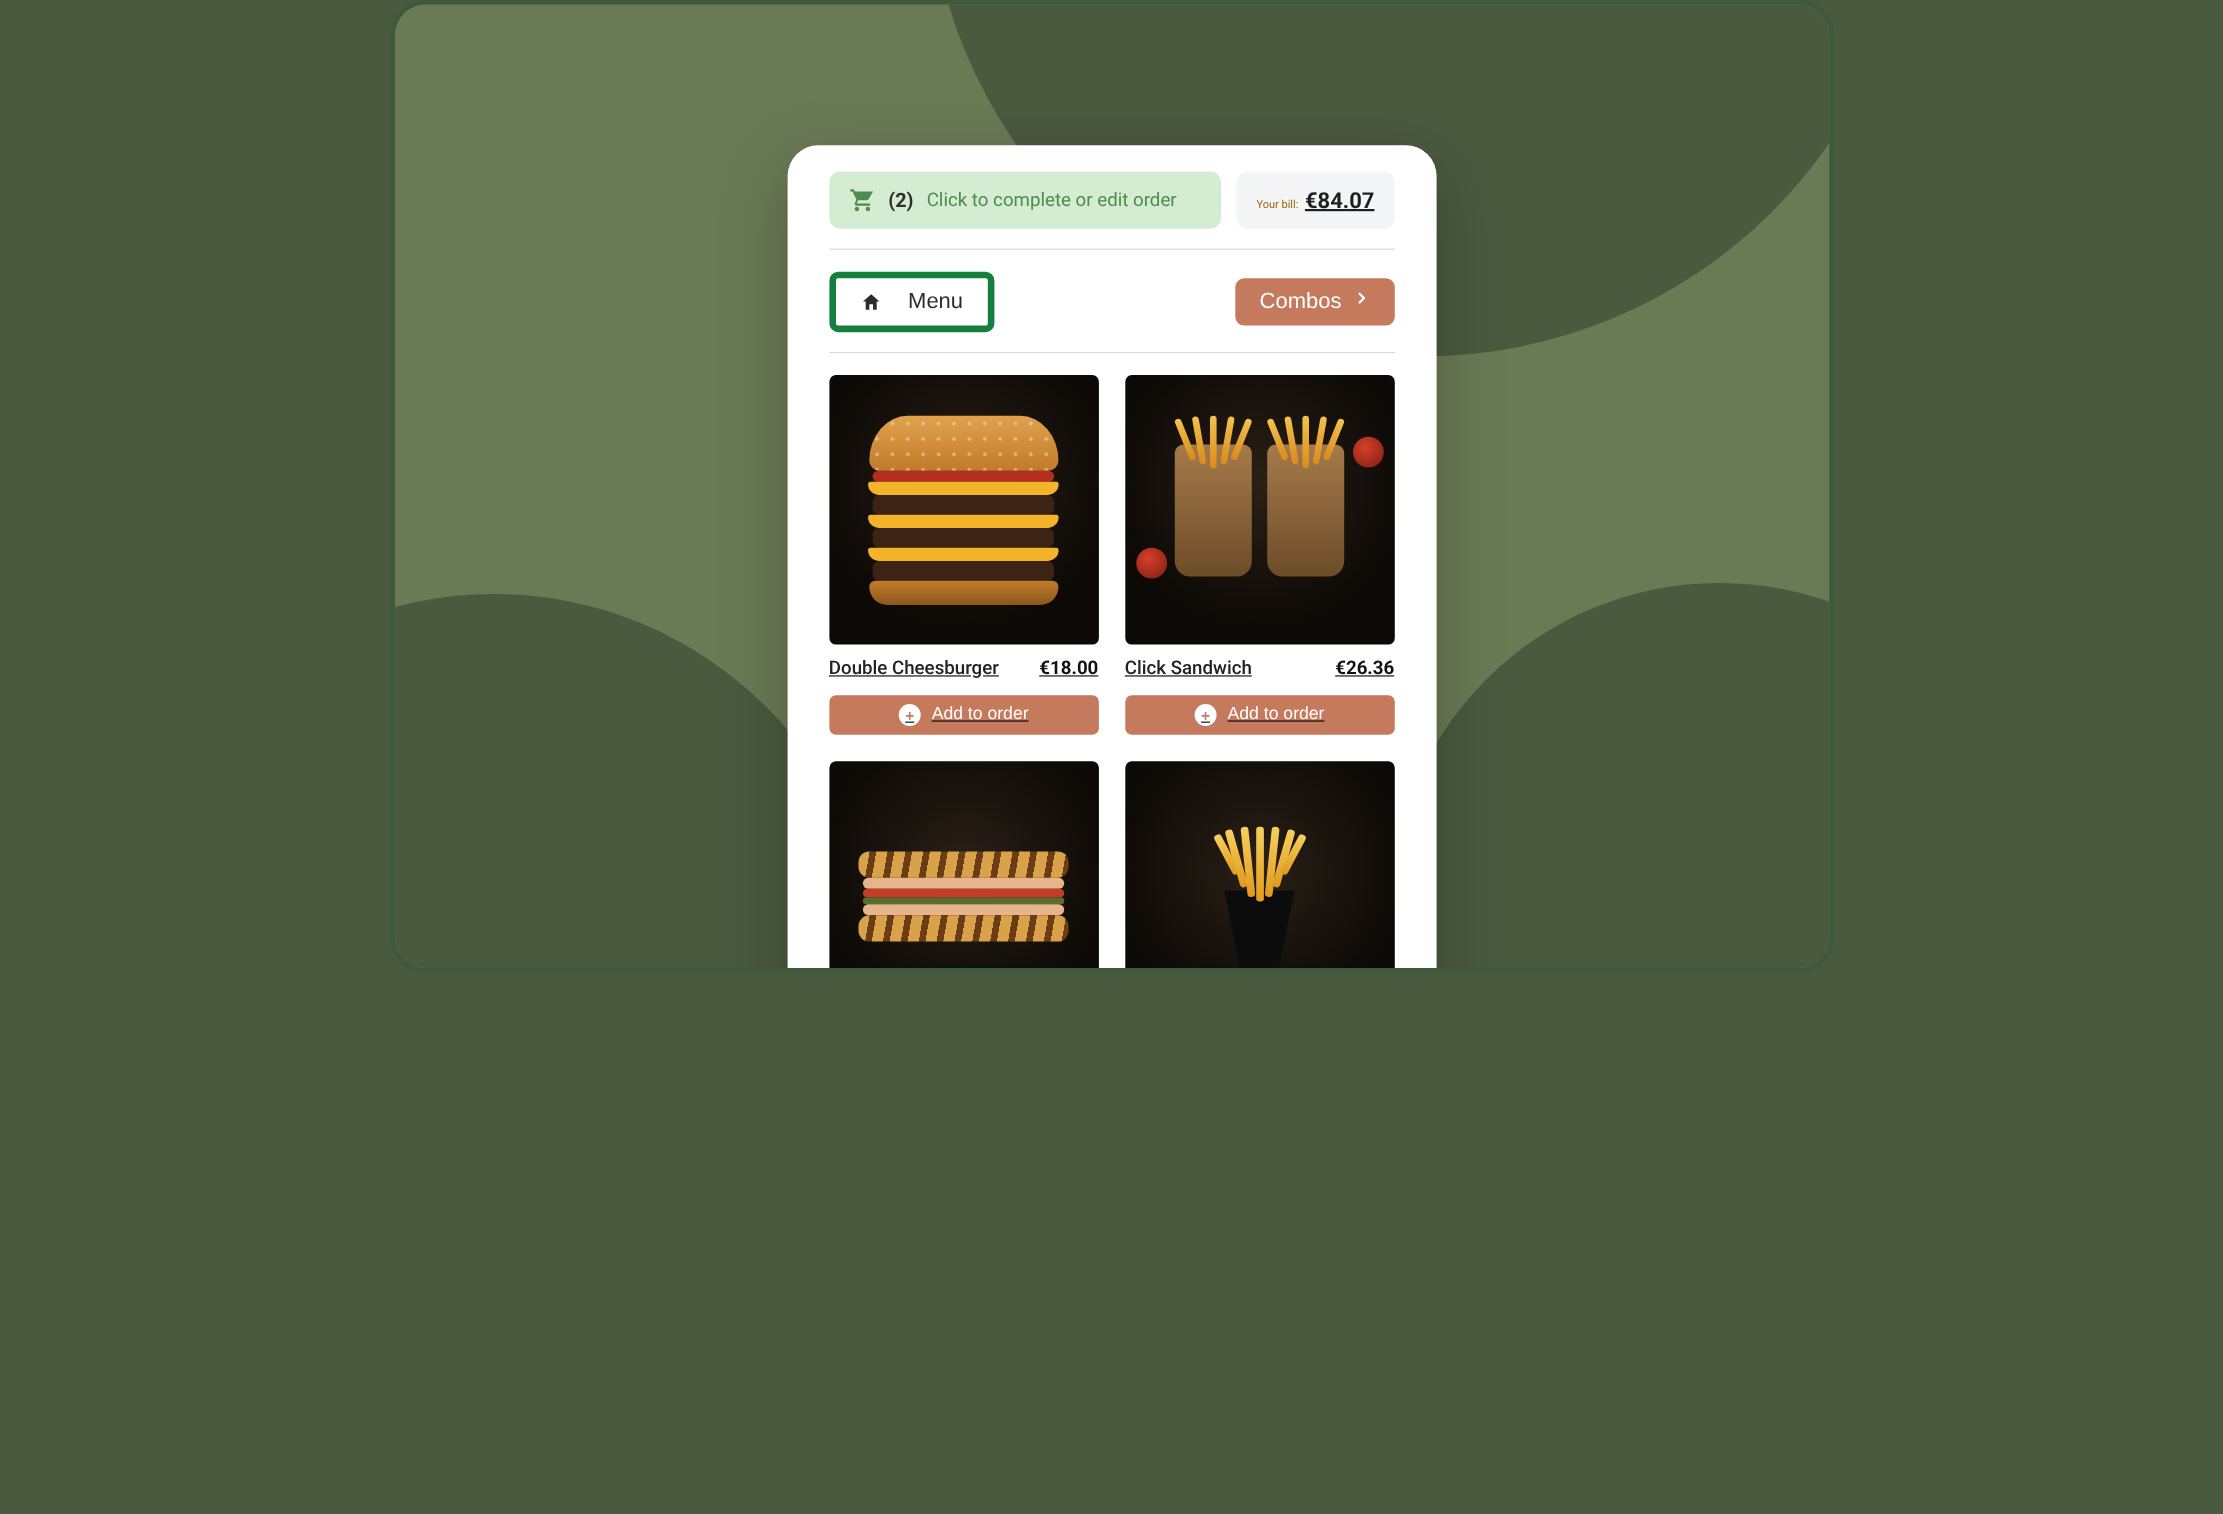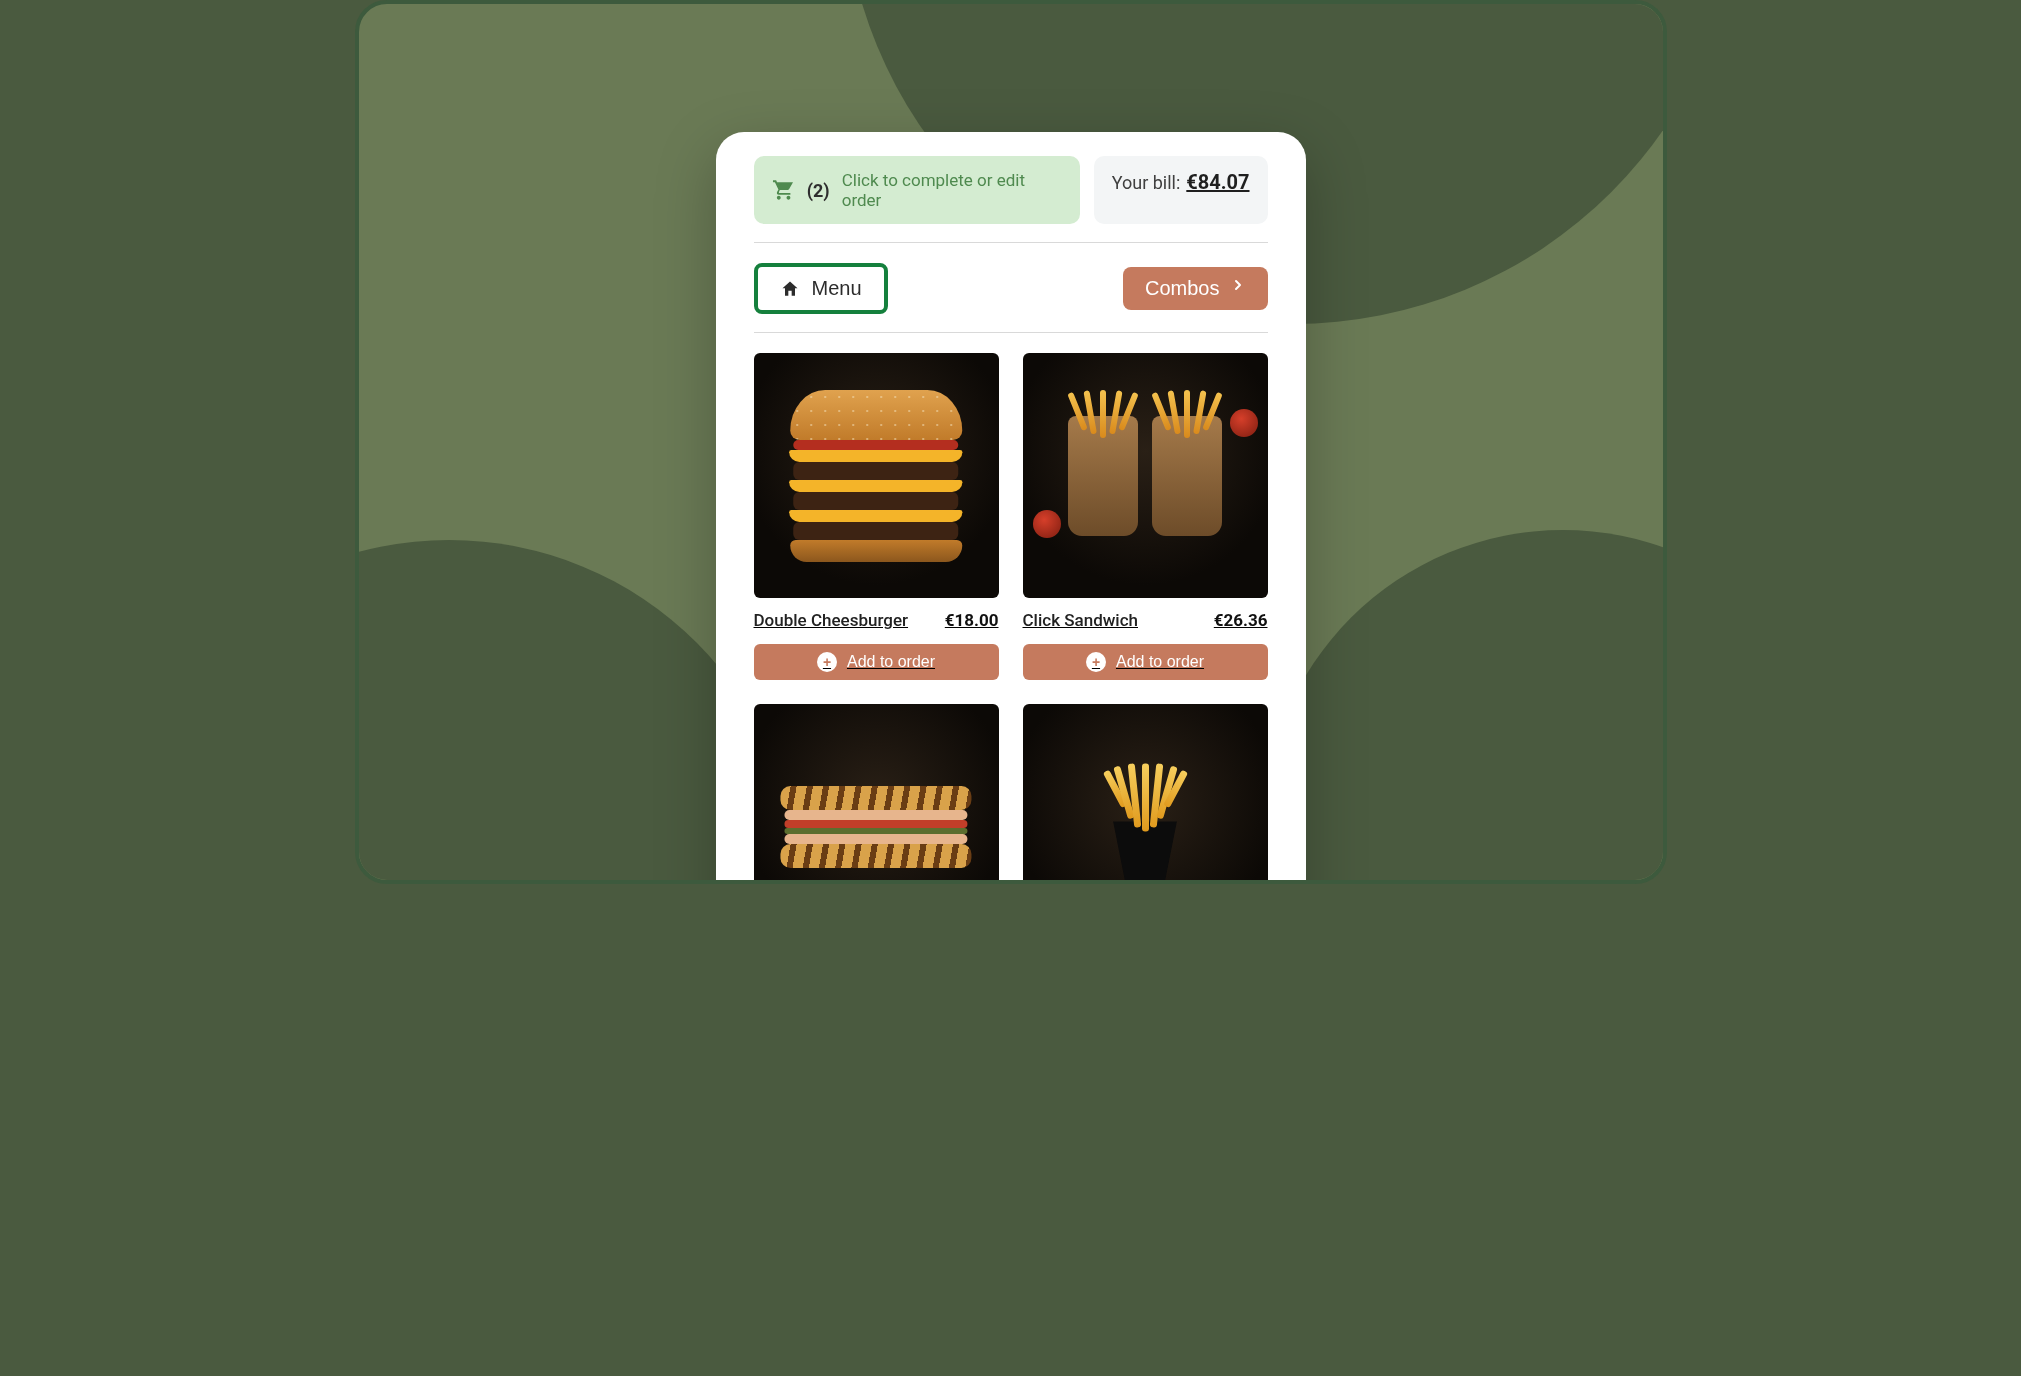--- a/index.html
+++ b/index.html
@@ -59,36 +59,36 @@
 
   .bill-box {
     background: #f3f5f6;
     border-radius: 10px;
     padding: 14px 18px;
     display: flex;
     align-items: baseline;
     gap: 6px;
     white-space: nowrap;
   }
-  .bill-box .bill-label { font-size: 18px; color: #404040; }
+  .bill-box .bill-label { font-size: 10px; color: #a16207; }
   .bill-box .bill-amount { font-size: 20px; font-weight: 700; color: #1f1f1f; text-decoration: underline; }
 
   .divider { height: 1px; background: #d9d9d9; margin-bottom: 20px; }
 
   .nav-row {
     display: flex;
     justify-content: space-between;
     align-items: center;
     margin-bottom: 18px;
   }
   .menu-btn {
     display: inline-flex;
     align-items: center;
-    gap: 12px;
-    border: 4px solid #15803d;
+    gap: 24px;
+    border: 6px solid #15803d;
     background: #ffffff;
     border-radius: 8px;
     padding: 10px 22px;
     font-size: 20px;
     color: #2c2c2c;
     font-weight: 500;
     cursor: pointer;
   }
   .combos-btn {
     display: inline-flex;

